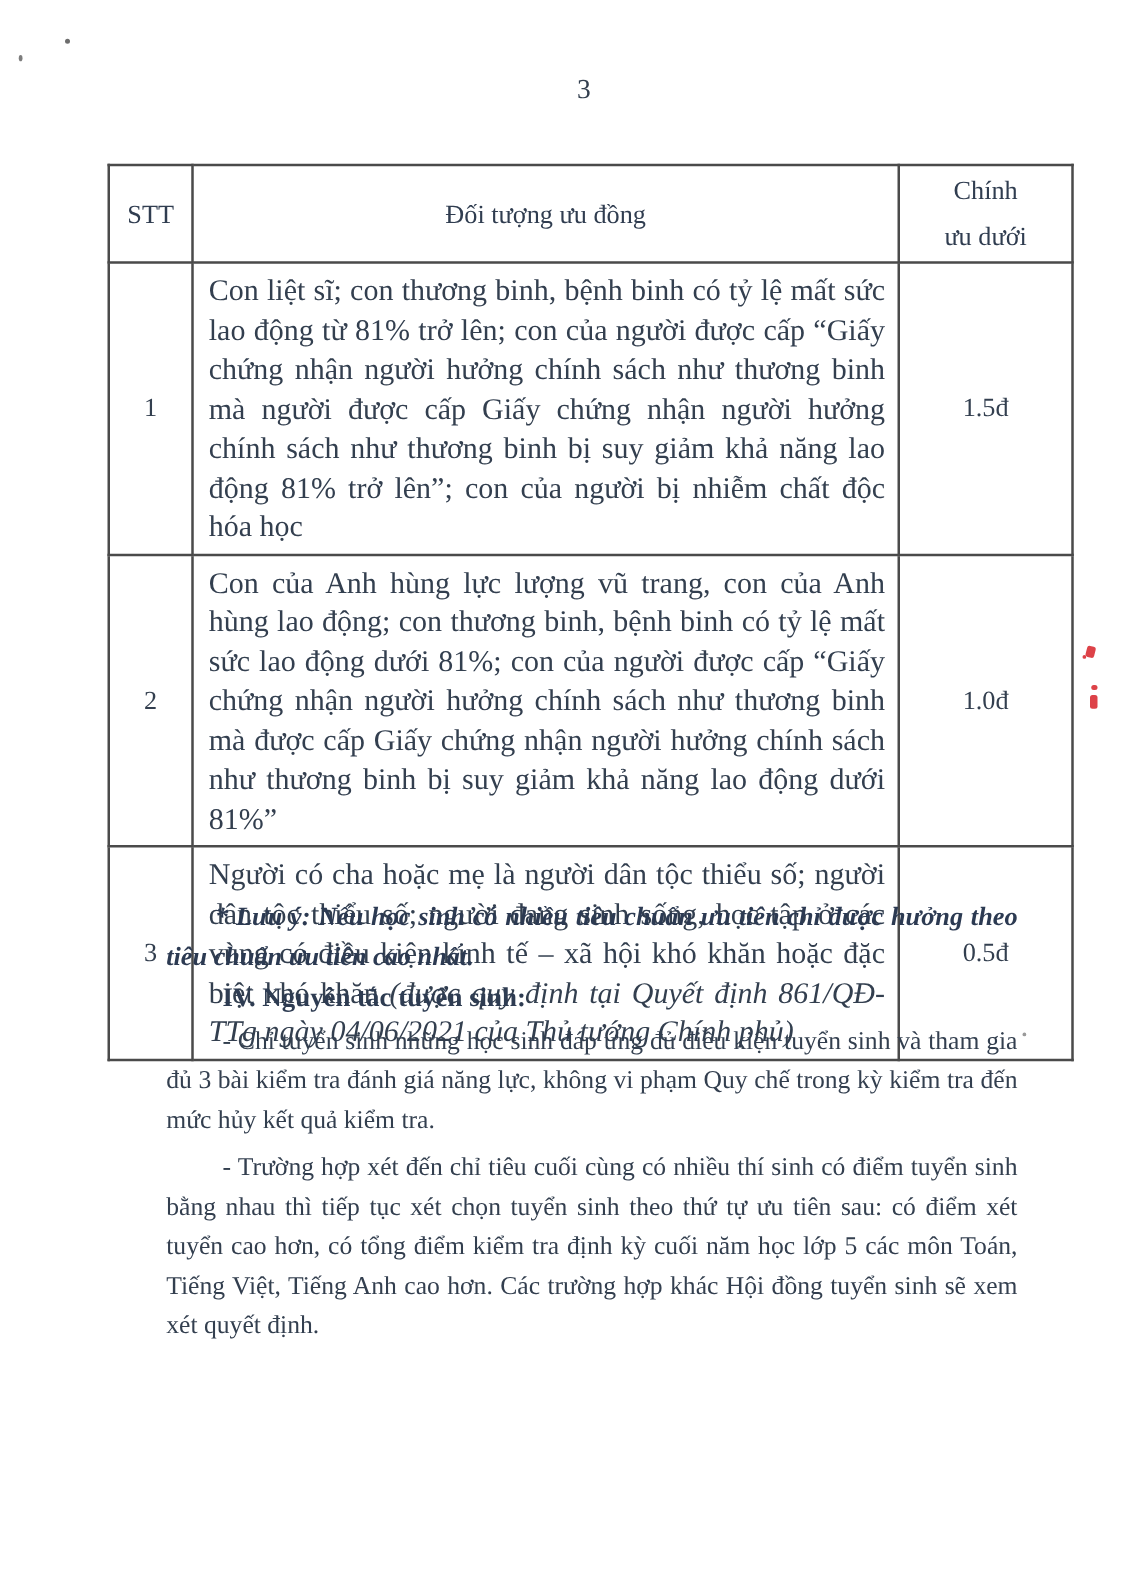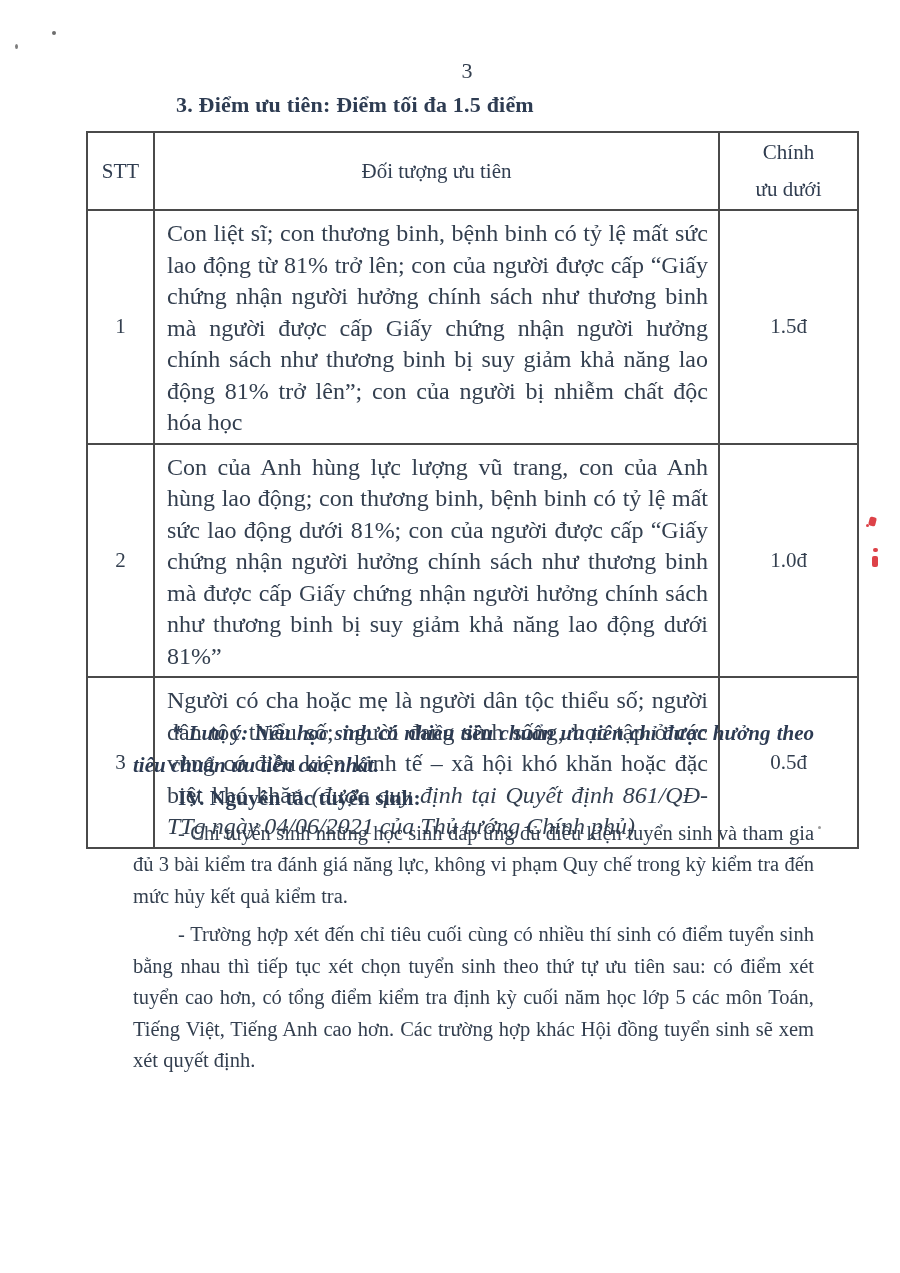--- a/index.html
+++ b/index.html
@@ -70,32 +70,31 @@
   .red-b{left:873px;top:548px;width:5px;height:4px;}
   .red-c{left:872px;top:556px;width:6px;height:11px;}
 </style>
 </head>
 <body>
 
 <div class="page">
 
   <div class="page-number">3</div>
 
-  <div class="doc-heading">3. Điểm ưu tiên: Điểm tối đa 1.5 điểm</div>
 
   <table class="priority-table">
     <colgroup>
       <col style="width:67px">
         <col style="width:565px">
         <col style="width:139px">
     </colgroup>
     <tbody>
         <tr style="height:74px;">
       <th class="hd">STT</th>
-      <th class="hd">Đối tượng ưu tiên</th>
+      <th class="hd">Đối tượng ưu đồng</th>
       <th class="hd hd-points">
         <div>Chính</div>
         <div>ưu dưới</div>
       </th>
     </tr>
     <tr style="height:191px;">
       <td class="stt-cell">1</td>
       <td class="subject-cell">Con liệt sĩ; con thương binh, bệnh binh có tỷ lệ mất sức lao động từ 81% trở lên; con của người được cấp “Giấy chứng nhận người hưởng chính sách như thương binh mà người được cấp Giấy chứng nhận người hưởng chính sách như thương binh bị suy giảm khả năng lao động 81% trở lên”; con của người bị nhiễm chất độc hóa học</td>
       <td class="points-cell">1.5đ</td>
     </tr>

